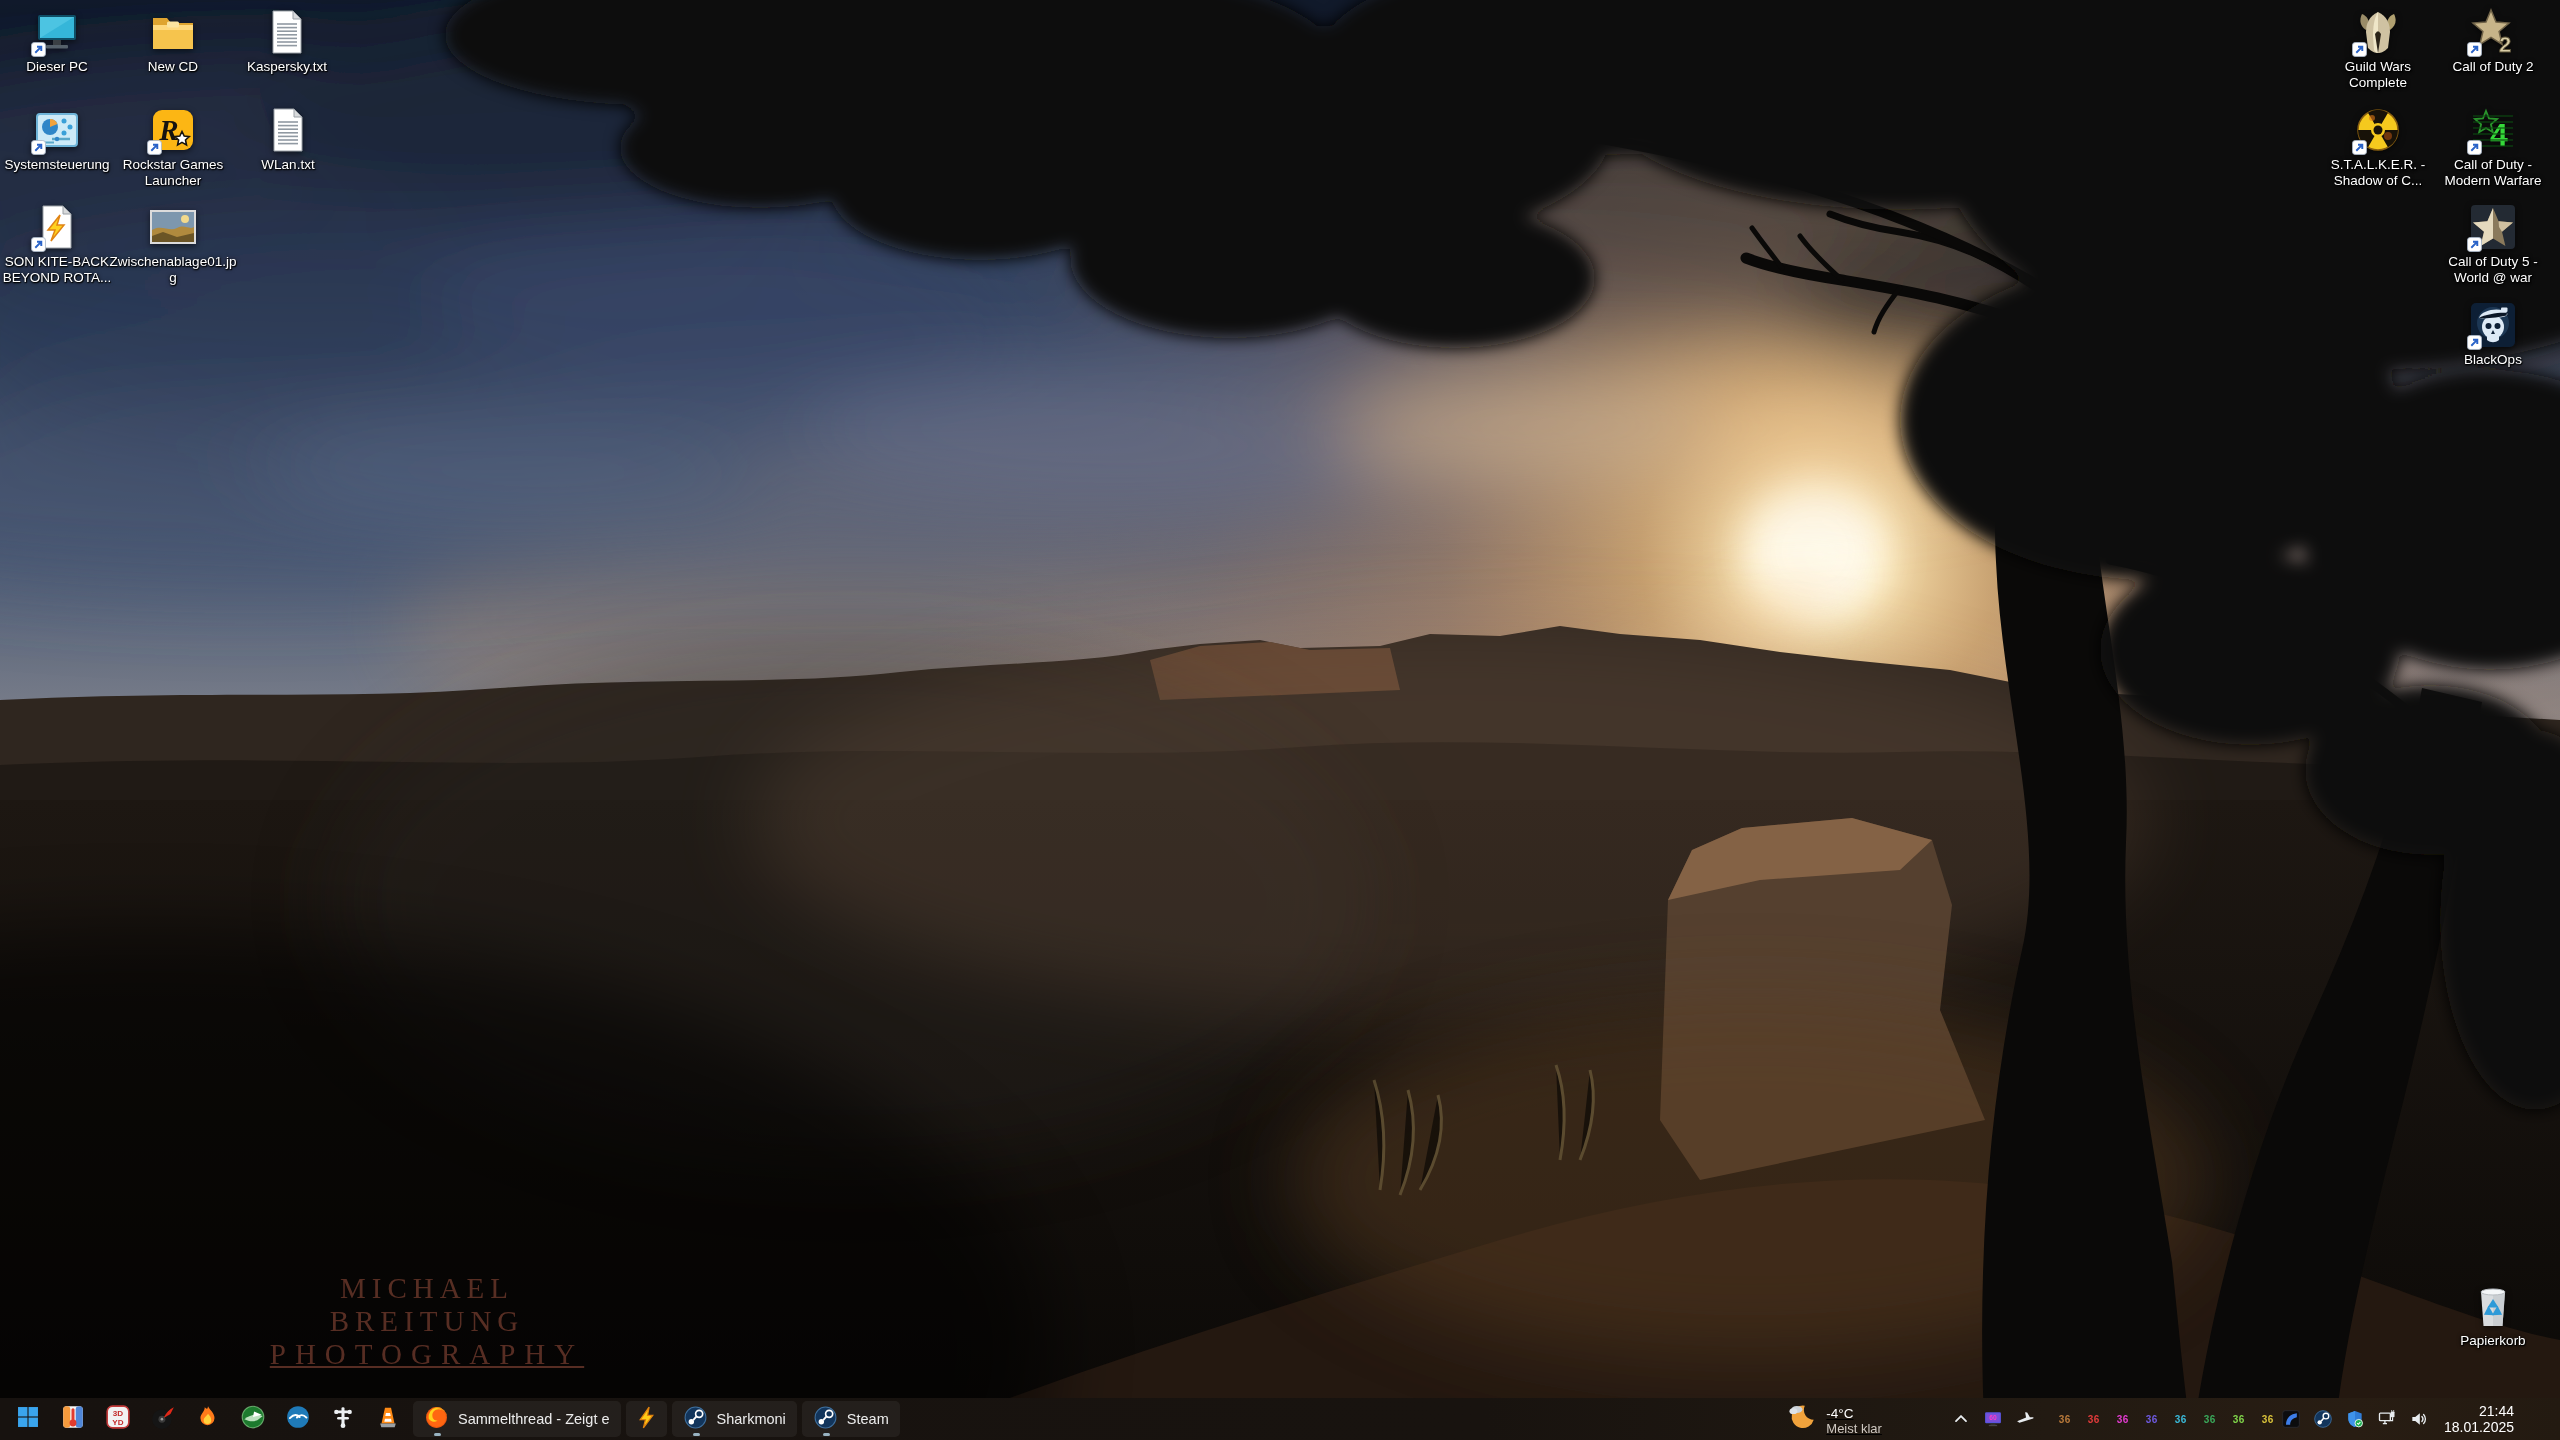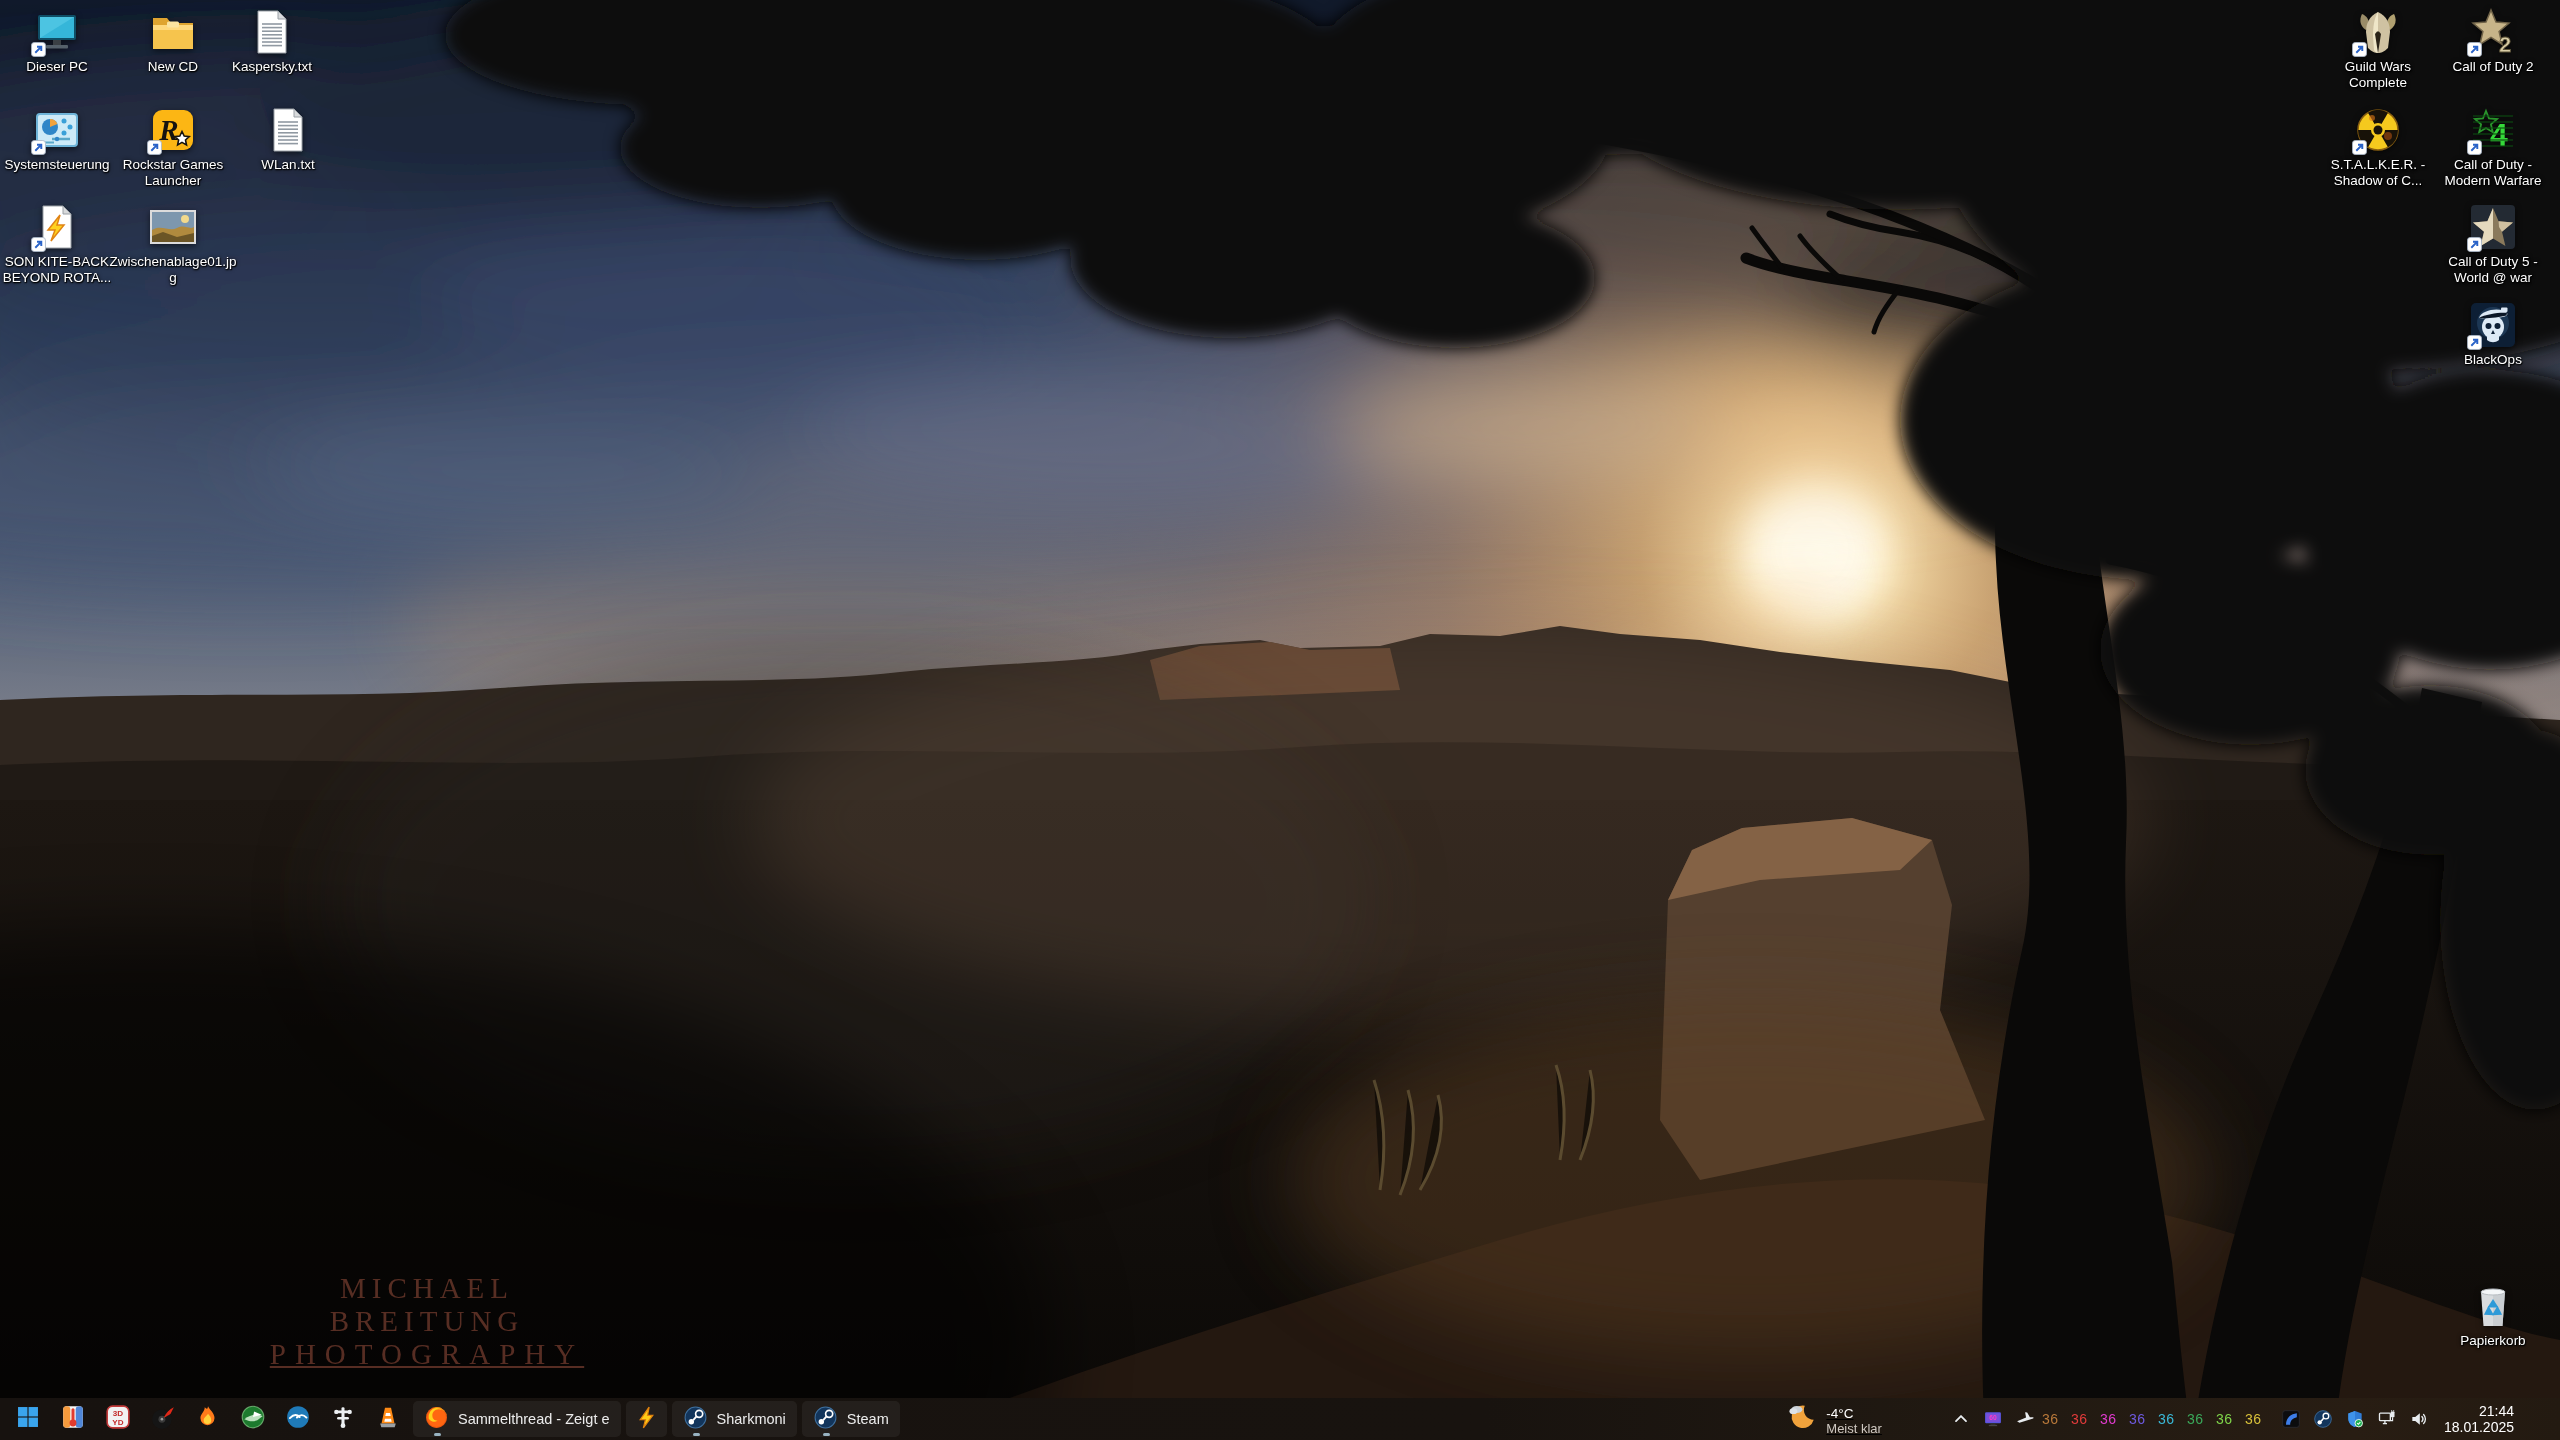--- a/index.html
+++ b/index.html
@@ -36,21 +36,21 @@
   .tb-win .dot{position:absolute;bottom:1px;left:21px;width:7px;height:3px;border-radius:2px;background:#98b2c0;}
   .tb-win.nolabel{padding:0 8px;}
   .tb-tray{margin-left:auto;display:flex;align-items:center;gap:2px;}
   .weather{display:flex;align-items:flex-end;gap:9px;padding:2px 10px;border-radius:5px;margin-right:52px;text-decoration:underline;}
   .weather svg{width:30px;height:30px;}
   .wtxt{display:flex;flex-direction:column;line-height:15px;}
   .wtemp{font-size:13.5px;color:#fff;}
   .wcond{font-size:13px;color:#cfc8c1;}
   .trayic{width:30px;height:36px;display:flex;align-items:center;justify-content:center;border-radius:4px;flex:0 0 auto;}
   .trayic svg{width:20px;height:20px;}
-  .temp-num{min-width:29px;text-align:left;font-size:14px;font-weight:400;letter-spacing:.5px;flex:0 0 auto;}
+  .temp-num{min-width:29px;text-align:right;font-size:10px;font-weight:700;letter-spacing:.5px;flex:0 0 auto;}
   .clock{margin:0 6px 0 8px;text-align:right;color:#fff;font-size:14px;line-height:16.5px;white-space:nowrap;}
 </style>
 </head>
 <body>
 
 <div class="screen">
 
   <div class="wallpaper">
     <svg viewBox="0 0 2560 1440" preserveAspectRatio="none">
       <defs>
@@ -191,21 +191,21 @@
       </div>
       <div class="dicon" style="left: 115px; top: 8px;">
         <div class="dicon-img"><svg viewBox="0 0 48 48">
             <path d="M4 10h14l4 5h22v26H4z" fill="#dfa430"></path>
             <rect x="4" y="17" width="40" height="24" fill="#f6c44d"></rect>
             <rect x="4" y="17" width="40" height="5" fill="#ffd97e"></rect>
             <rect x="18" y="13.5" width="12" height="6" rx="1.5" fill="#fbe3a0"></rect>
           </svg></div>
         <div class="dicon-label">New CD</div>
       </div>
-      <div class="dicon" style="left: 214px; top: 8px;">
+      <div class="dicon" style="left: 229px; top: 8px;">
         <div class="dicon-img"><svg viewBox="0 0 48 48">
             <path d="M10 3h20l8 8v34H10z" fill="#fff" stroke="#9aa0a6"></path>
             <path d="M30 3l8 8h-8z" fill="#d8dadc" stroke="#9aa0a6"></path>
             <g stroke="#9099a2" stroke-width="1.6">
               <line x1="14" y1="16" x2="34" y2="16"></line>
               <line x1="14" y1="19.6" x2="34" y2="19.6"></line>
               <line x1="14" y1="23.2" x2="34" y2="23.2"></line>
               <line x1="14" y1="26.8" x2="34" y2="26.8"></line>
               <line x1="14" y1="30.4" x2="34" y2="30.4"></line>
               <line x1="14" y1="34" x2="34" y2="34"></line>

